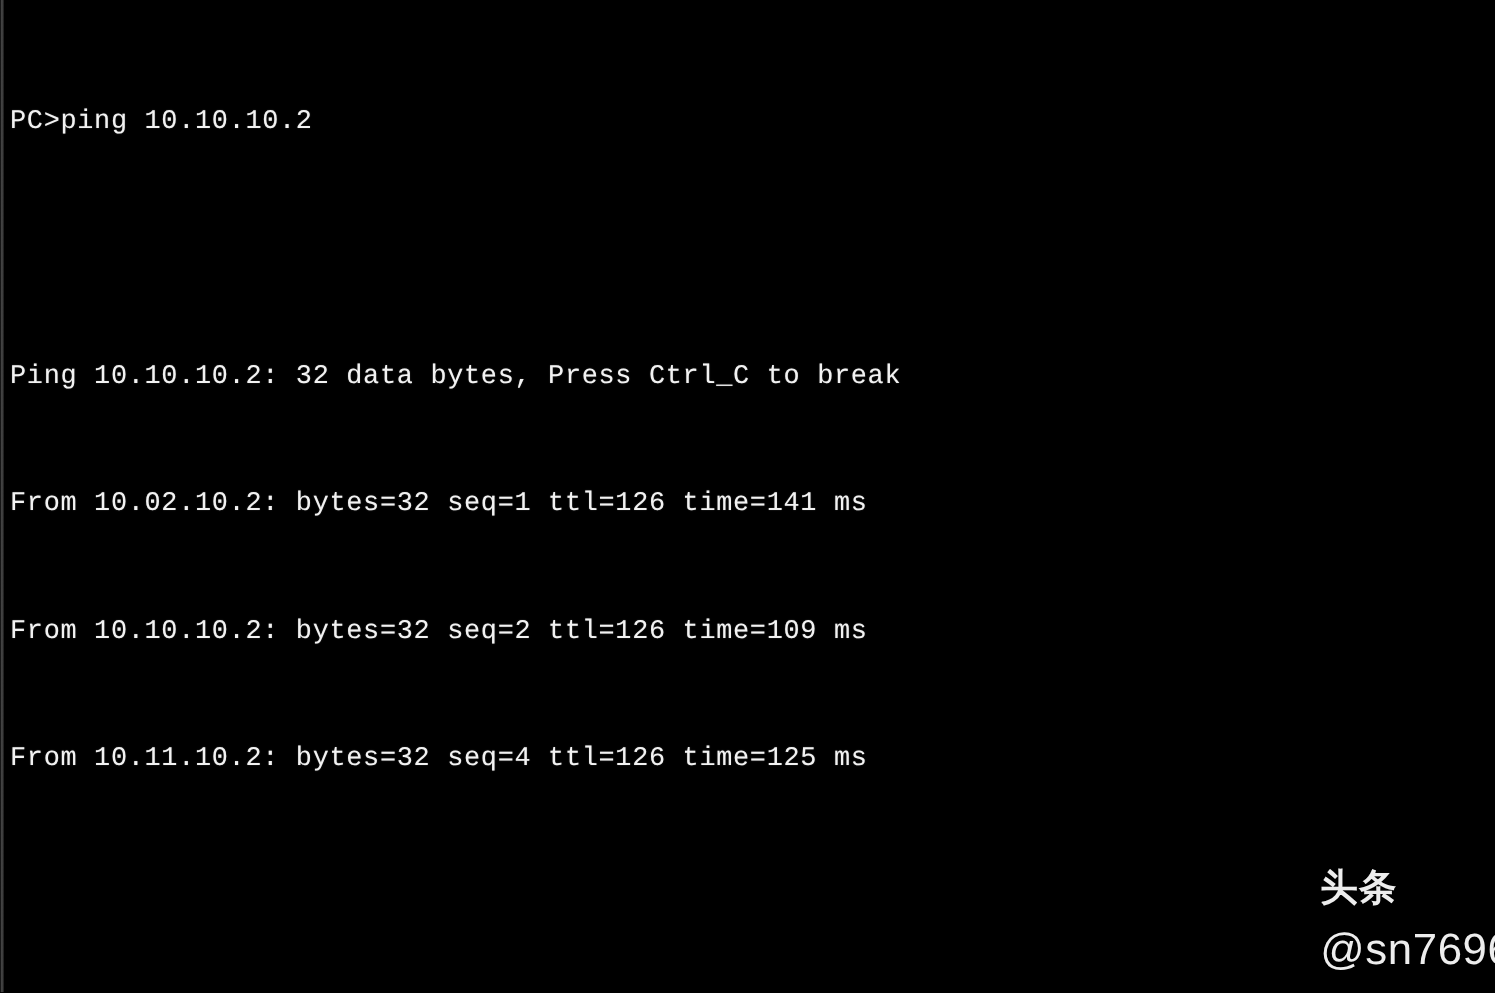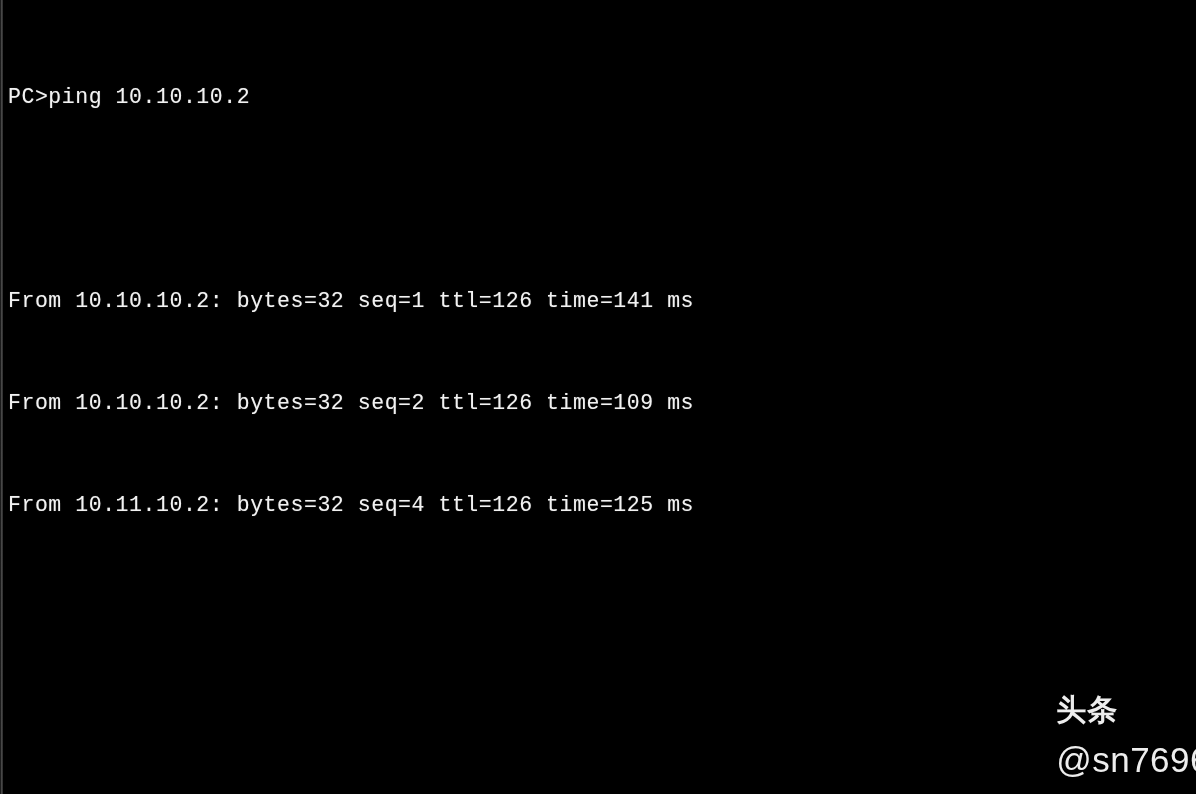--- a/index.html
+++ b/index.html
@@ -79,21 +79,22 @@
 </head>
 <body>
 
 <div id="screen">
 
   <div id="left-edge"></div>
 
   <div id="terminal">
     <div class="line">PC&gt;ping 10.10.10.2</div>
     <div class="line blank"></div>
-    <div class="line">From 10.10.10.2: bytes=32 seq=1 ttl=126 time=141 ms</div>
+    <div class="line">Ping 10.10.10.2: 32 data bytes, Press Ctrl_C to break</div>
+    <div class="line">From 10.02.10.2: bytes=32 seq=1 ttl=126 time=141 ms</div>
     <div class="line">From 10.10.10.2: bytes=32 seq=2 ttl=126 time=109 ms</div>
     <div class="line">From 10.11.10.2: bytes=32 seq=4 ttl=126 time=125 ms</div>
     
     
     
     
     
     
     
     

